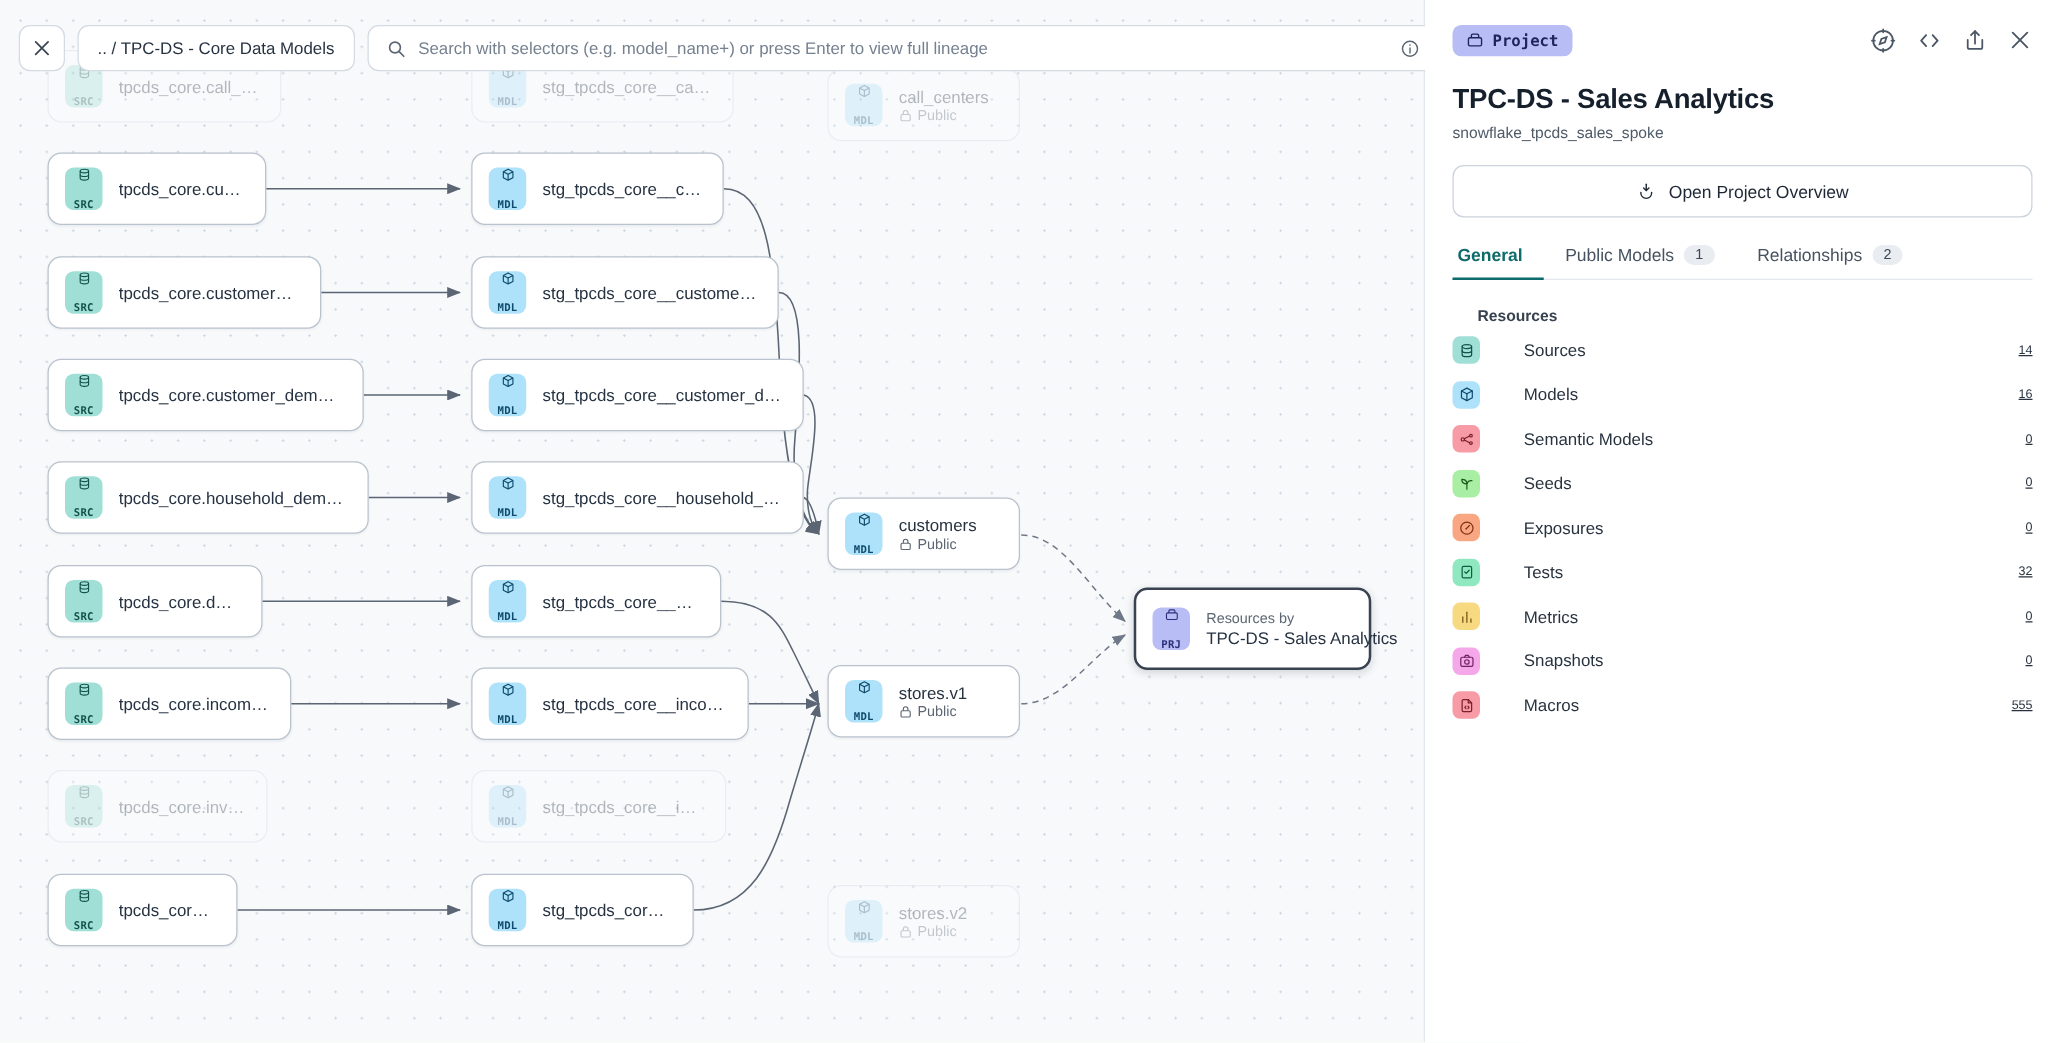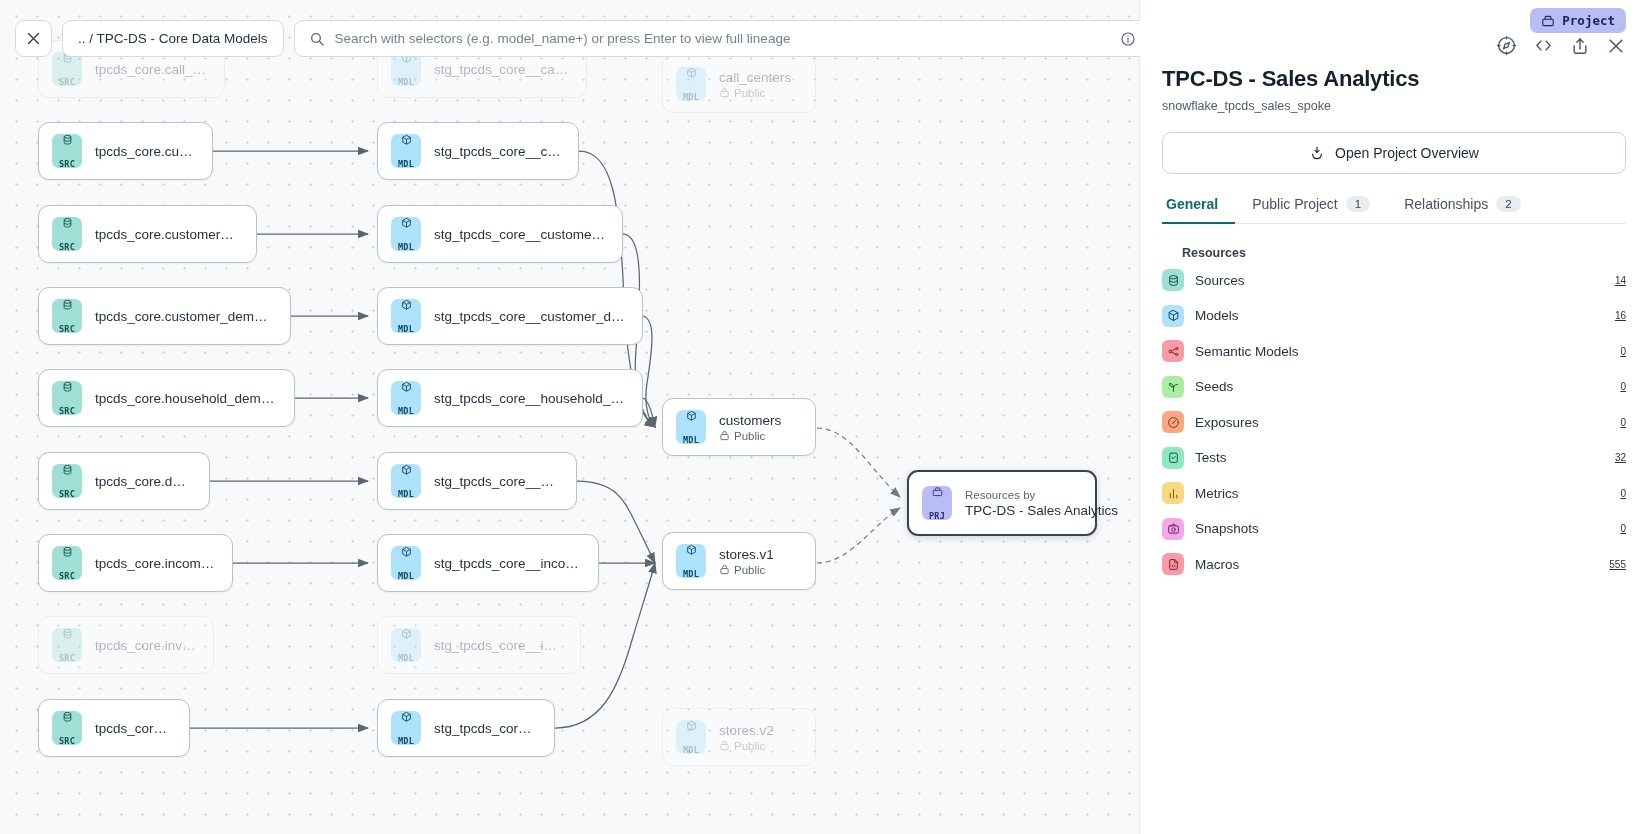--- a/index.html
+++ b/index.html
@@ -65,21 +65,21 @@
   .node .ntext { display:flex; flex-direction:column; gap:2px; min-width:0; }
   .node .nlabel { font-size:13.5px; color:#263241; white-space:nowrap; overflow:hidden; text-overflow:ellipsis; }
   .node .nsub { font-size:11.5px; color:#5c6773; display:flex; align-items:center; gap:4px; white-space:nowrap; }
   .node .nover { font-size:11.5px; color:#5c6773; white-space:nowrap; }
   .node .ntitle { font-size:13.5px; color:#263241; white-space:nowrap; }
 
   svg.edges { position:absolute; inset:0; width:1140px; height:834px; z-index:10; pointer-events:none; }
 
   
   .panel { width:508px; height:834px; background:#fff; padding:0 22px; position:relative; }
-  .panel-top { display:flex; align-items:flex-end; justify-content:space-between; height:56px; padding-top:8px;flex-direction:column; }
+  .panel-top { display:flex; align-items:center; justify-content:space-between; height:56px; padding-top:8px; }
   .chip {
     display:inline-flex; align-items:center; gap:7px; background:#b9bdf5; color:#20235e;
     border-radius:7px; padding:5px 11px; font-size:12.5px; font-weight:700;
     font-family:"DejaVu Sans Mono", monospace; cursor:pointer;
   }
   .panel-icons { display:flex; align-items:center; gap:16px; color:#4b5765; }
   .panel-icons .pi { cursor:pointer; display:flex; align-items:center; }
   .ptitle { font-size:22px; font-weight:700; color:#16202c; margin-top:10px; letter-spacing:-.2px; }
   .psub { font-size:12.5px; color:#4f5b68; margin-top:7px; }
   .overview-btn {
@@ -97,21 +97,21 @@
   .tab.active::after { content:""; position:absolute; left:0; right:0; bottom:-1px; height:2.5px; background:#0d6b6b; }
   .tab .cnt {
     background:#e9edf2; color:#3b4753; border-radius:10px; padding:2px 9px; font-size:11.5px; font-weight:400;
   }
   .sect-title { font-size:12.5px; font-weight:700; color:#37424f; margin-top:22px;padding-left:20px; }
   .res-row { display:flex; align-items:center; height:30.5px; margin-top:5px; }
   .res-icon {
     width:22px; height:22px; border-radius:6px; display:flex; align-items:center; justify-content:center;
     flex:0 0 auto; margin-right:11px;
   }
-  .res-name { font-size:13.5px; color:#28333f; flex:1; }
+  .res-name { font-size:13.5px; color:#28333f; flex:1;margin-left:24px; }
   .res-val { font-size:10px; color:#28333f;text-decoration:underline; }
 </style>
 </head>
 <body>
 
 <div id="app">
 
   <div class="canvas-wrap">
     <div class="dotgrid"></div>
 
@@ -550,21 +550,21 @@
           <path d="M5.5 13.5 C5.5 18 8.4 20.5 12 20.5 C15.6 20.5 18.5 18 18.5 13.5"></path>
         </svg>
       <span>Open Project Overview</span>
     </button>
 
     <div class="tabs" id="tabs">
         <div class="tab active">
           <span>General</span>
         </div>
         <div class="tab">
-          <span>Public Project</span>
+          <span>Public Models</span>
           <span class="cnt">1</span>
         </div>
         <div class="tab">
           <span>Relationships</span>
           <span class="cnt">2</span>
         </div>
       </div>
 
     <div class="sect-title">Resources</div>
     <div id="resources">

